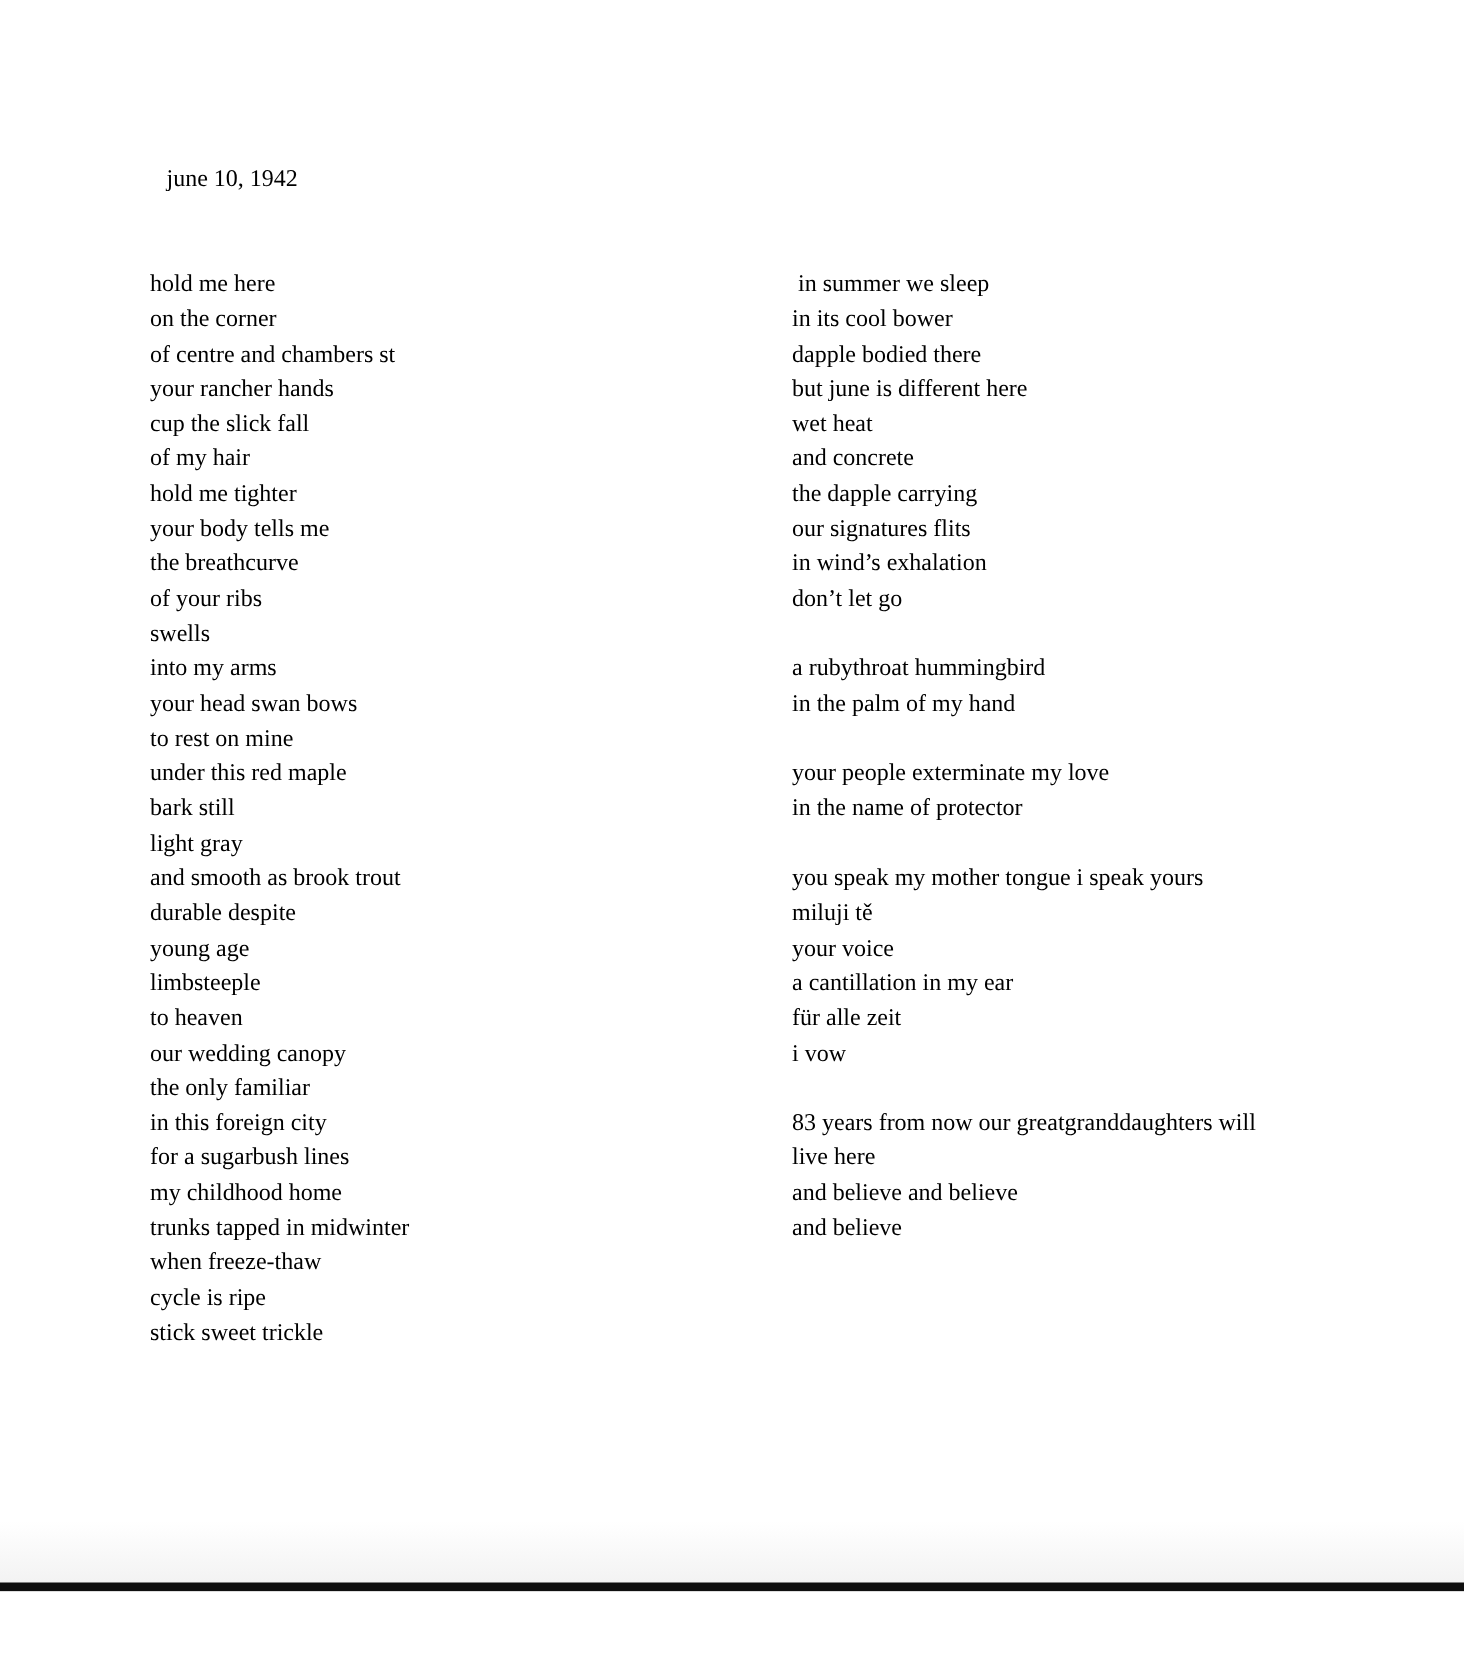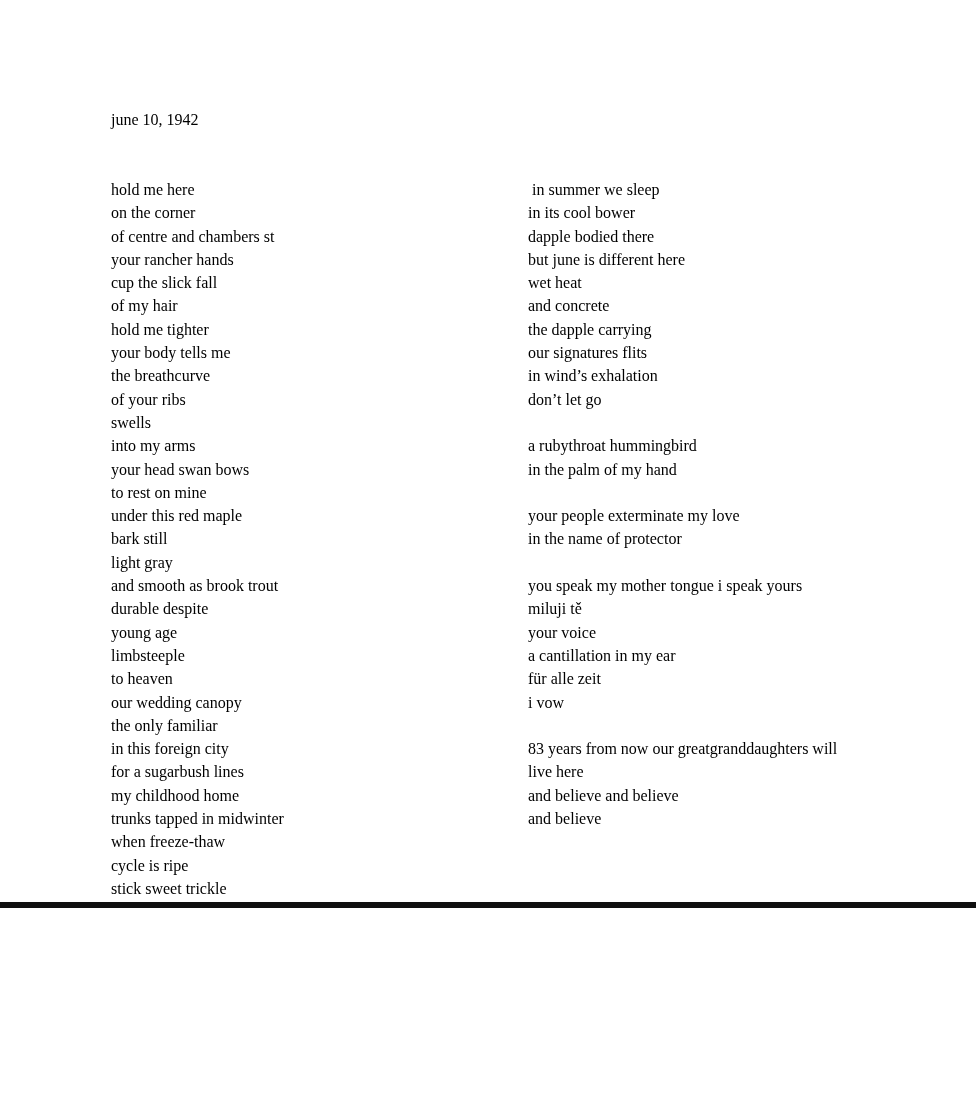--- a/index.html
+++ b/index.html
@@ -3,39 +3,39 @@
 <meta charset="utf-8">
 <style>
   html, body {
     margin: 0;
     padding: 0;
     background: #ffffff;
   }
   .page {
     position: relative;
     width: 976px;
-    height: 908px;
+    height: 1061px;
     background: #ffffff;
     overflow: hidden;
     font-family: "Liberation Serif", serif;
     color: #000000;
   }
   .doc-title {
     position: absolute;
     left: 111px;
     top: 108px;
     font-size: 16px;
     line-height: 23.3px;
     white-space: pre;
   }
   .poem-column {
     position: absolute;
     top: 178px;
   }
-  .poem-column.left  { left: 111px; }
+  .poem-column.left  { left: 100px; }
   .poem-column.right { left: 528px; }
   .poem-line {
     font-size: 16px;
     line-height: 23.3px;
     white-space: pre;
   }
   .poem-line.italic { }
   .bottom-fade {
     position: absolute;
     left: 0;

